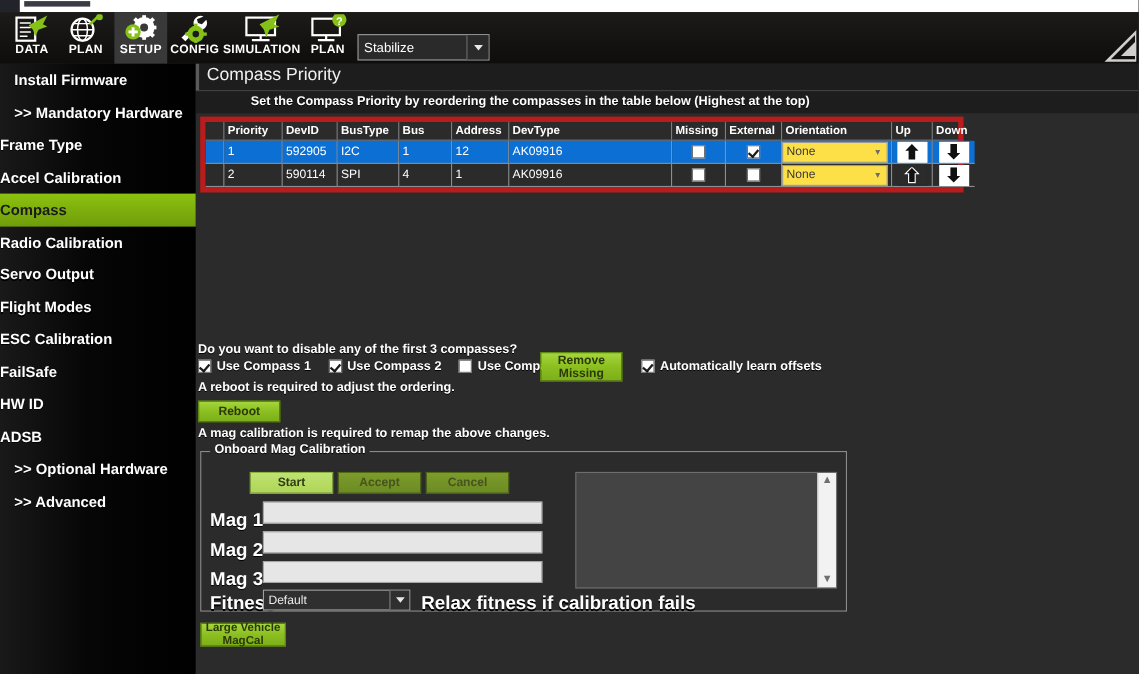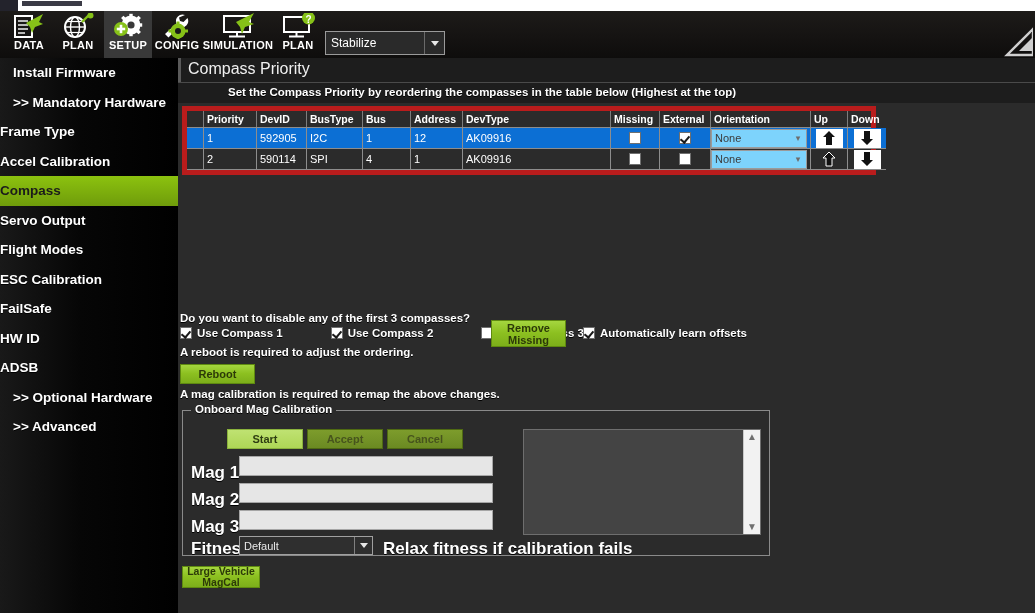--- a/index.html
+++ b/index.html
@@ -83,32 +83,32 @@
   .c-ext{width:51px;flex:none;justify-content:center;padding-left:0;}
   .c-ori{width:100px;flex:none;padding-left:0;}
   .c-up{width:37px;flex:none;justify-content:center;padding-left:0;}
   .c-down{width:38px;flex:none;justify-content:center;padding-left:0;}
 
   .wincb{width:12px;height:12px;background:#ffffff;border:1px solid #707070;box-sizing:border-box;
     display:inline-flex;align-items:center;justify-content:center;position:relative;}
   .wincb.on:after{content:"";position:absolute;left:2px;top:1px;width:4px;height:7px;
     border:solid #1a1a1a;border-width:0 2px 2px 0;transform:rotate(40deg);}
 
-  .oricombo{width:96px;height:19px;background:#7dd3fc;border:1px solid #9a9a9a;box-sizing:border-box;
+  .oricombo{width:96px;height:19px;background:#fde047;border:1px solid #9a9a9a;box-sizing:border-box;
     display:flex;align-items:center;}
   .oricombo .ov{flex:1;font-size:11px;color:#3b3b3b;padding-left:3px;}
   .oricombo .oa{width:16px;display:flex;align-items:center;justify-content:center;color:#6d6d6d;font-size:9px;}
 
   .arrbtn{width:27px;height:19px;background:#ffffff;border:1px solid #ffffff;box-sizing:border-box;
     display:flex;align-items:center;justify-content:center;cursor:pointer;}
 
   
   .lbl{position:absolute;font-size:11.5px;color:#ffffff;font-weight:bold;text-shadow:0 1px 0 #000;
     white-space:nowrap;font-family:"Liberation Sans", sans-serif;}
-  .cbrow{position:absolute;display:flex;align-items:center;gap:32px;}
+  .cbrow{position:absolute;display:flex;align-items:center;}
   .cbrow .cbg{display:flex;align-items:center;margin-right:16px;}
   .cbrow .cbg .wincb{margin-right:5px;}
   .cbrow .cbg .t{font-size:11.5px;color:#ffffff;font-weight:bold;text-shadow:0 1px 0 #000;white-space:nowrap;}
 
   .gbtn{background:linear-gradient(180deg,#a5d63f 0%,#8cc020 48%,#7cae1a 100%);
     border:1px solid #5f8a10;color:#2c3a08;font-size:11px;font-weight:bold;
     display:flex;align-items:center;justify-content:center;text-align:center;cursor:pointer;
     box-sizing:border-box;line-height:12px;font-family:"Liberation Sans", sans-serif;}
   .gbtn.dim{background:linear-gradient(180deg,#7d9c2c 0%,#6b8a22 100%);color:#47541d;border-color:#4f6a12;}
 
@@ -263,20 +263,23 @@
     <div class="navitem lvl1">
         <span>Frame Type</span>
       </div>
     <div class="navitem lvl1">
         <span>Accel Calibration</span>
       </div>
     <div class="navitem lvl1 active">
         <span>Compass</span>
       </div>
     <div class="navitem lvl1">
+        <span>Radio Calibration</span>
+      </div>
+    <div class="navitem lvl1">
         <span>Servo Output</span>
       </div>
     <div class="navitem lvl1">
         <span>Flight Modes</span>
       </div>
     <div class="navitem lvl1">
         <span>ESC Calibration</span>
       </div>
     <div class="navitem lvl1">
         <span>FailSafe</span>

